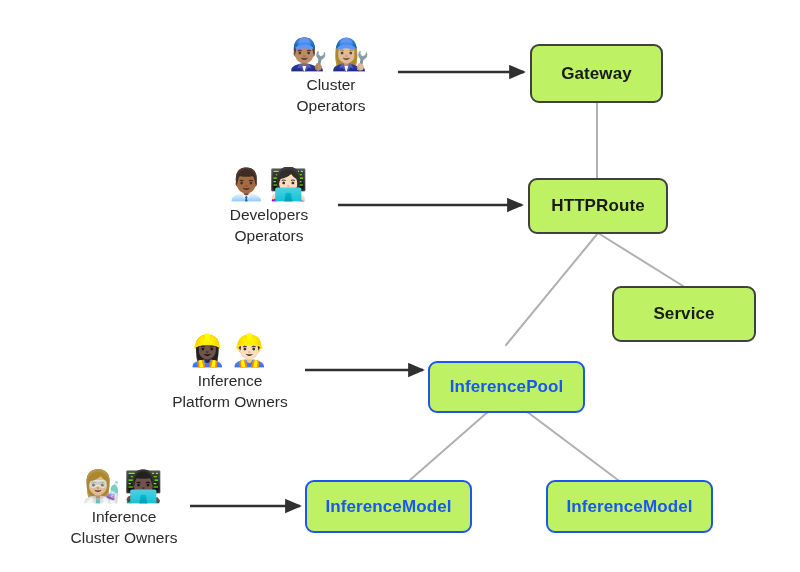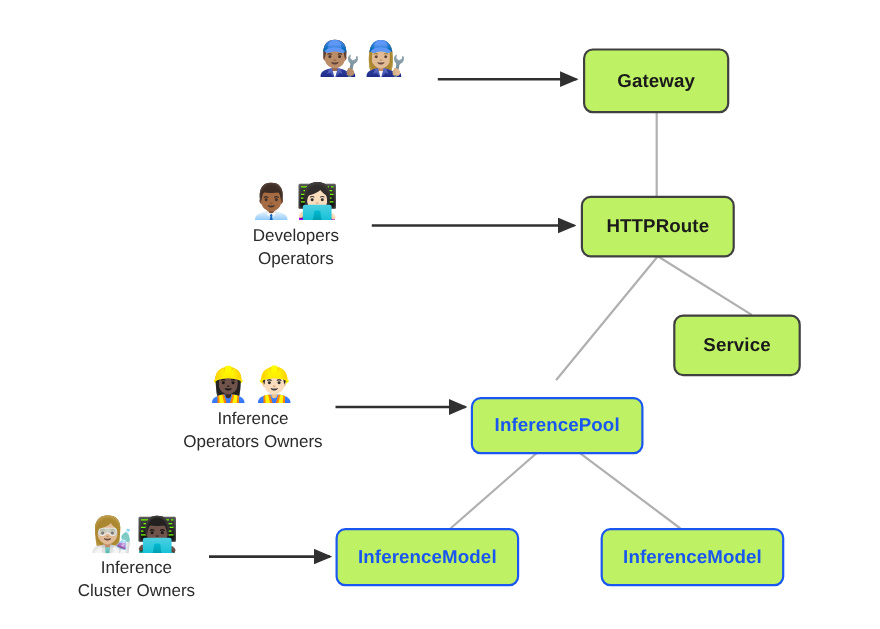--- a/index.html
+++ b/index.html
@@ -97,51 +97,55 @@
     <g stroke="#303030" stroke-width="2.4" fill="none" marker-end="url(#arrowhead)">
       <line x1="398" y1="72" x2="524" y2="72"></line>
       <line x1="338" y1="205" x2="522" y2="205"></line>
       <line x1="305" y1="370" x2="423" y2="370"></line>
       <line x1="190" y1="506" x2="300" y2="506"></line>
     </g>
   </svg>
 
   <div class="persona" style="left:221px; top:36px;">
     <div class="persona-emoji">👨🏽‍🔧👩🏼‍🔧</div>
+    <div class="persona-label">
+      <span>Cluster</span>
+      <span>Operators</span>
+    </div>
   </div>
 
   <div class="persona" style="left:159px; top:166px;">
     <div class="persona-emoji">👨🏾‍💼👩🏻‍💻</div>
     <div class="persona-label">
       <span>Developers</span>
       <span>Operators</span>
     </div>
   </div>
 
   <div class="persona" style="left:120px; top:332px;">
     <div class="persona-emoji">👷🏿‍♀️👷🏻‍♂️</div>
     <div class="persona-label">
       <span>Inference</span>
-      <span>Operators Owners</span>
+      <span>Platform Owners</span>
     </div>
   </div>
 
   <div class="persona" style="left:14px; top:468px;">
     <div class="persona-emoji">👩🏼‍🔬👨🏿‍💻</div>
     <div class="persona-label">
       <span>Inference</span>
       <span>Cluster Owners</span>
     </div>
   </div>
 
   <div class="node plain" style="left:530px; top:44px; width:133px; height:59px;">Gateway</div>
 
   <div class="node plain" style="left:528px; top:178px; width:140px; height:56px;">HTTPRoute</div>
 
-  <div class="node plain" style="left:612px; top:286px; width:116px; height:56px;">Service</div>
+  <div class="node plain" style="left:612px; top:286px; width:144px; height:56px;">Service</div>
 
   <div class="node api" style="left:428px; top:345px; width:157px; height:52px;margin-top:16px;">InferencePool</div>
 
   <div class="node api" style="left:305px; top:480px; width:167px; height:53px;">InferenceModel</div>
 
   <div class="node api" style="left:546px; top:480px; width:167px; height:53px;">InferenceModel</div>
 
 </div>
 
 </body></html>

